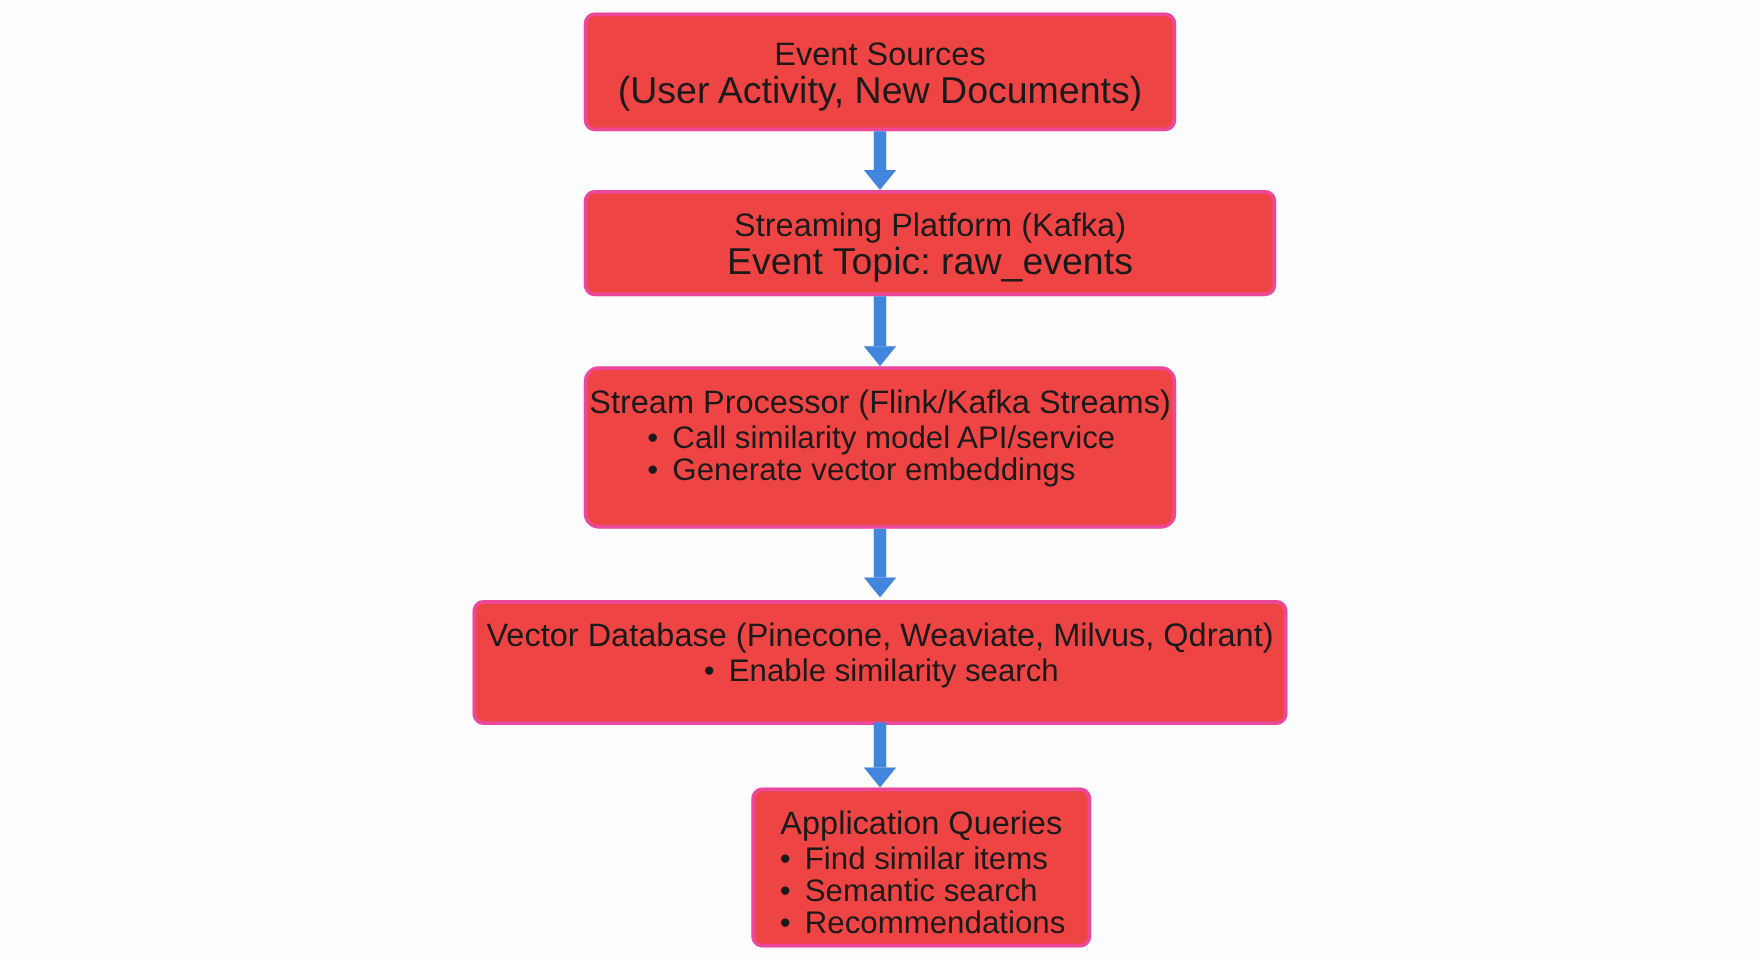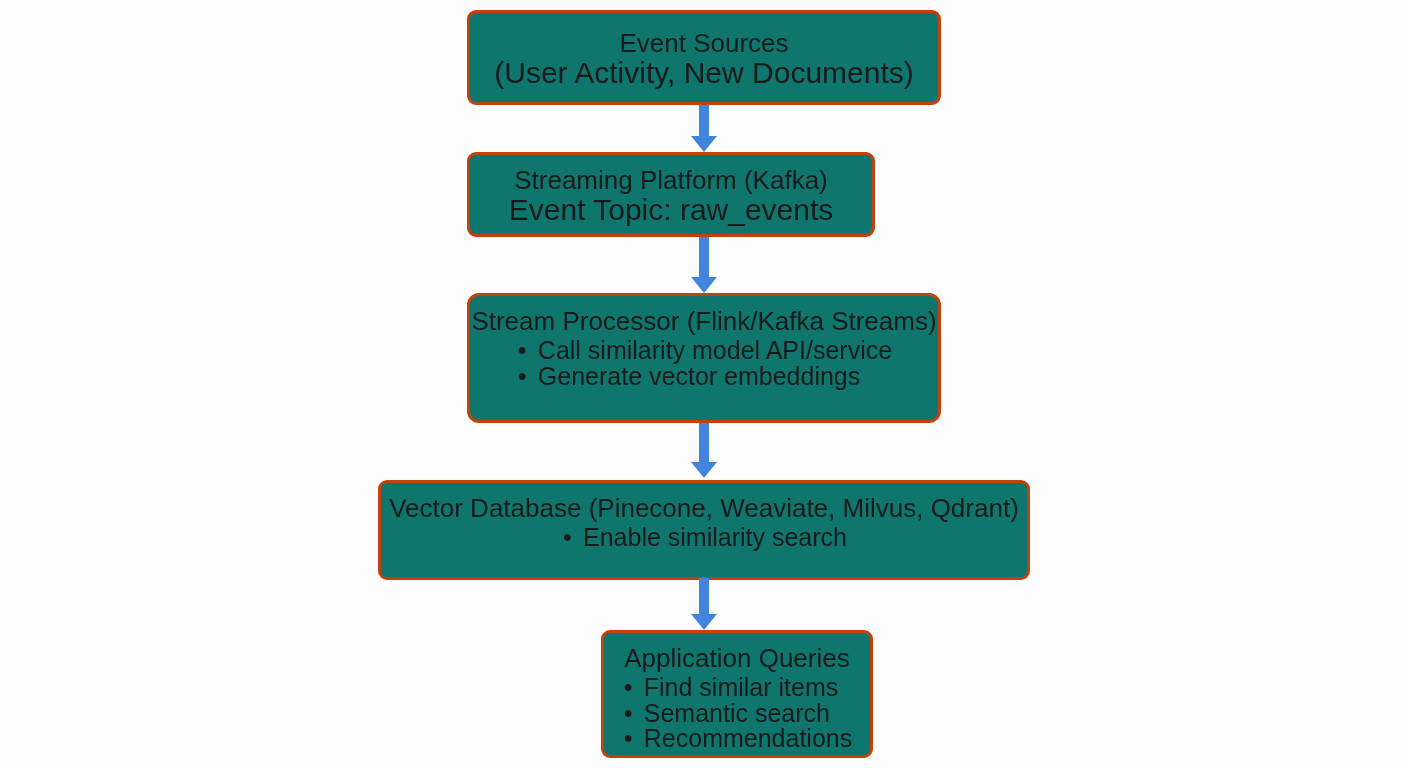--- a/index.html
+++ b/index.html
@@ -19,22 +19,22 @@
     position: relative;
     width: 1408px;
     height: 768px;
     background: #fdfdfd;
   }
 
   
   .node {
     position: absolute;
     box-sizing: border-box;
-    background: #0f766e;
-    border: 3px solid #c2410c;
+    background: #ef4444;
+    border: 3px solid #ec4899;
     border-radius: 9px;
     display: flex;
     flex-direction: column;
     justify-content: center;
     align-items: center;
     color: #1a1a1a;
   }
 
   .node-title {
     font-size: 26px;
@@ -117,21 +117,21 @@
   <div class="node" style="left:467px; top:10px; width:474px; height:95px;">
     <div class="node-title">Event Sources</div>
     <div class="node-sub">(User Activity, New Documents)</div>
   </div>
 
   <div class="arrow" style="left:691px; top:105px; height:47px;">
     <div class="shaft" style="height:31px;"></div>
     <div class="head" style="top:31px;"></div>
   </div>
 
-  <div class="node" style="left:467px; top:152px; width:408px; height:85px;">
+  <div class="node" style="left:467px; top:152px; width:554px; height:85px;">
     <div class="node-title">Streaming Platform (Kafka)</div>
     <div class="node-sub">Event Topic: raw_events</div>
   </div>
 
   <div class="arrow" style="left:691px; top:237px; height:56px;">
     <div class="shaft" style="height:40px;"></div>
     <div class="head" style="top:40px;"></div>
   </div>
 
   <div class="node node-stack" style="left:467px; top:293px; width:474px; height:130px;border-radius:12px;">

